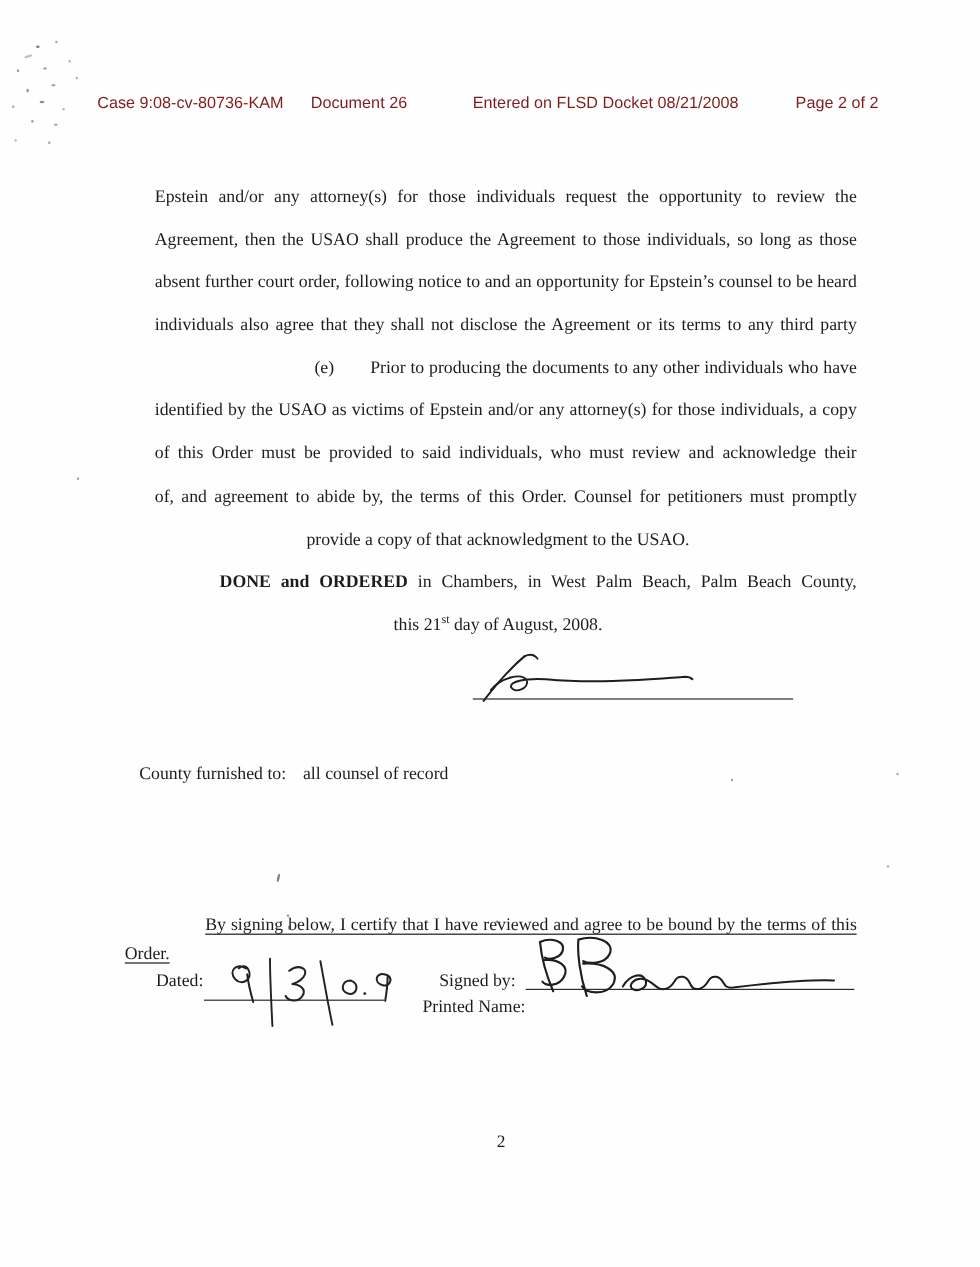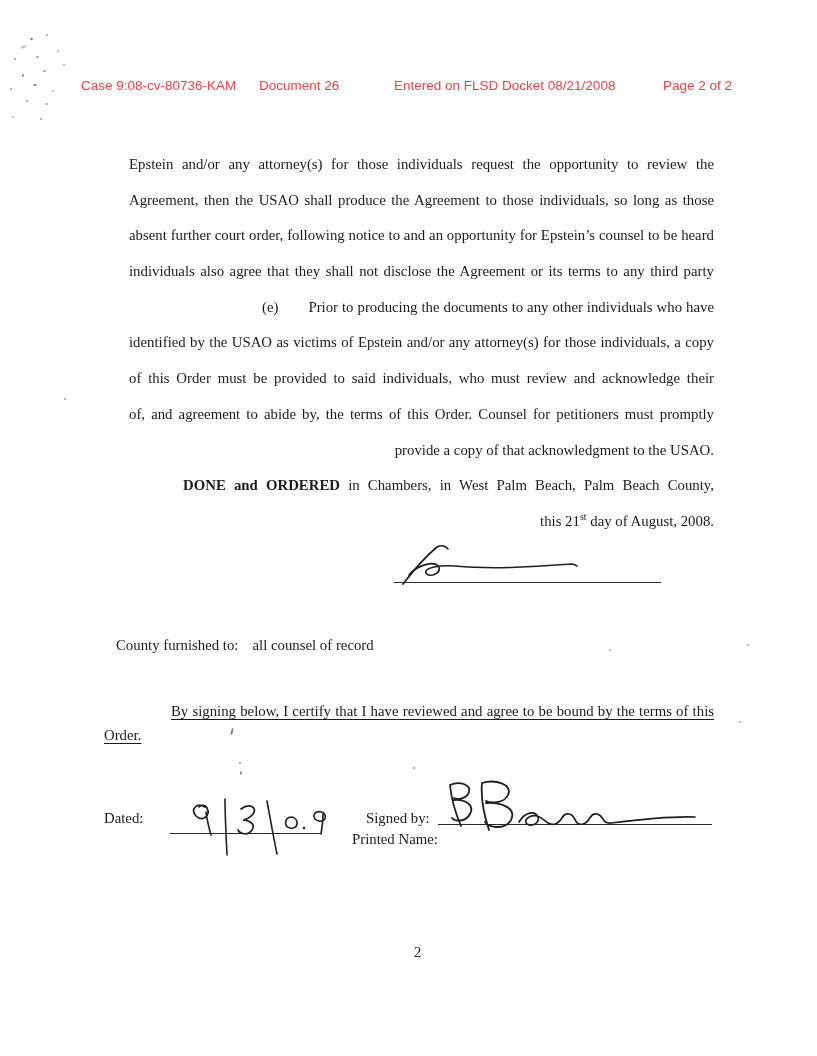--- a/index.html
+++ b/index.html
@@ -2,46 +2,46 @@
 <html><head>
 <meta charset="utf-8">
 <style>
   html,body{margin:0;padding:0;background:#e8e8e8;}
   .page{
     position:relative;width:817px;height:1056px;background:#fefefe;
     font-family:"Liberation Serif",serif;color:#1c1c1c;overflow:hidden;margin:0 auto;
   }
   
   .hdr{position:absolute;top:78px;left:0;width:817px;height:20px;
-       font-family:"Liberation Sans",sans-serif;font-size:13.5px;color:#ef4444;}
+       font-family:"Liberation Sans",sans-serif;font-size:13.5px;color:#7f1d1d;}
   .hdr span{position:absolute;white-space:nowrap;}
   .hdr .h1{left:81px;}
   .hdr .h2{left:259px;}
   .hdr .h3{left:394px;}
   .hdr .h4{left:663px;}
   
   .bodyblock{position:absolute;left:116px;top:147px;width:598px;font-size:14.8px;}
   .ln{height:35.7px;line-height:35.7px;overflow:hidden;}
   .j{text-align:justify;text-align-last:justify;margin-left:13px;}
-  .l{text-align:right;}
+  .l{text-align:center;}
   .lnflex{display:flex;align-items:baseline;}
   .eind{width:146px;flex:0 0 146px;}
   .egap{width:30px;flex:0 0 30px;}
   .etext{flex:1;text-align:justify;text-align-last:justify;}
   .ind54{text-indent:54px;}
   .b{font-weight:bold;}
   sup{font-size:10px;vertical-align:super;line-height:0;}
   
   .jsig{position:absolute;left:393px;top:543px;width:275px;height:45px;}
   .hline{position:absolute;border-top:1.5px solid #2b2b2b;height:0;}
   .judgename{position:absolute;left:395px;top:585px;font-size:15.2px;line-height:18.5px;white-space:nowrap;}
   .copies{position:absolute;left:116px;top:637px;font-size:14.8px;white-space:nowrap;}
   .copies .gap{display:inline-block;width:14px;}
   
-  .cert{position:absolute;left:104px;top:699px;width:610px;font-size:14.8px;line-height:24px;}
+  .cert{position:absolute;left:104px;top:759px;width:610px;font-size:14.8px;line-height:24px;}
   .cert .c1{text-align:justify;text-align-last:justify;text-indent:67px;height:24px;overflow:hidden;}
   .u{text-decoration:underline;text-decoration-thickness:1.2px;text-underline-offset:3px;}
   
   .flabel{position:absolute;font-size:14.8px;white-space:nowrap;}
   .sigsvg{position:absolute;}
   .pgnum{position:absolute;left:0;right:0;top:944px;text-align:center;padding-left:18px;font-size:14.5px;}
   
   .spk{position:absolute;background:#4a4a4a;border-radius:50%;}
 </style>
 </head>
@@ -115,21 +115,21 @@
 
   <div class="copies">
     <span>County furnished to:</span><span class="gap"></span><span>all counsel of record</span>
   </div>
 
   <div class="cert">
     <div class="c1"><span class="u">By signing below, I certify that I have reviewed and agree to be bound by the terms of this</span></div>
     <div><span class="u">Order.</span></div>
   </div>
 
-  <span class="flabel" style="left:104px;top:810px;text-align:right;">Dated:</span>
+  <span class="flabel" style="left:130px;top:810px;text-align:right;">Dated:</span>
   <div class="hline" style="left:170px;top:833px;width:150px;"></div>
   <svg class="sigsvg" style="left:163px;top:797px;" width="165" height="62" viewBox="0 0 165 62">
     <path d="M42,10 C34,5 27,12 33,19 C39,25 48,19 44,11 C42,7 38,8 36,10 M43,15 C44,23 46,31 48,38" fill="none" stroke="#222" stroke-width="1.7" stroke-linecap="round"></path>
     <path d="M62,2 C62,18 63,38 64,58" fill="none" stroke="#222" stroke-width="1.6" stroke-linecap="round"></path>
     <path d="M78,12 C86,6 95,10 90,17 C87,21 82,23 80,23 C86,23 93,27 89,33 C85,39 77,37 75,33" fill="none" stroke="#222" stroke-width="1.7" stroke-linecap="round"></path>
     <path d="M104,4 C107,20 110,38 114,57" fill="none" stroke="#222" stroke-width="1.6" stroke-linecap="round"></path>
     <path d="M129,20 C122,20 120,29 127,31 C135,33 137,22 129,20" fill="none" stroke="#222" stroke-width="1.7" stroke-linecap="round"></path>
     <circle cx="141" cy="31" r="1.2" fill="#222"></circle>
     <path d="M158,15 C150,13 148,22 156,24 C163,26 165,16 158,15 M160,17 C160,25 159,31 158,37" fill="none" stroke="#222" stroke-width="1.7" stroke-linecap="round"></path>
   </svg>

